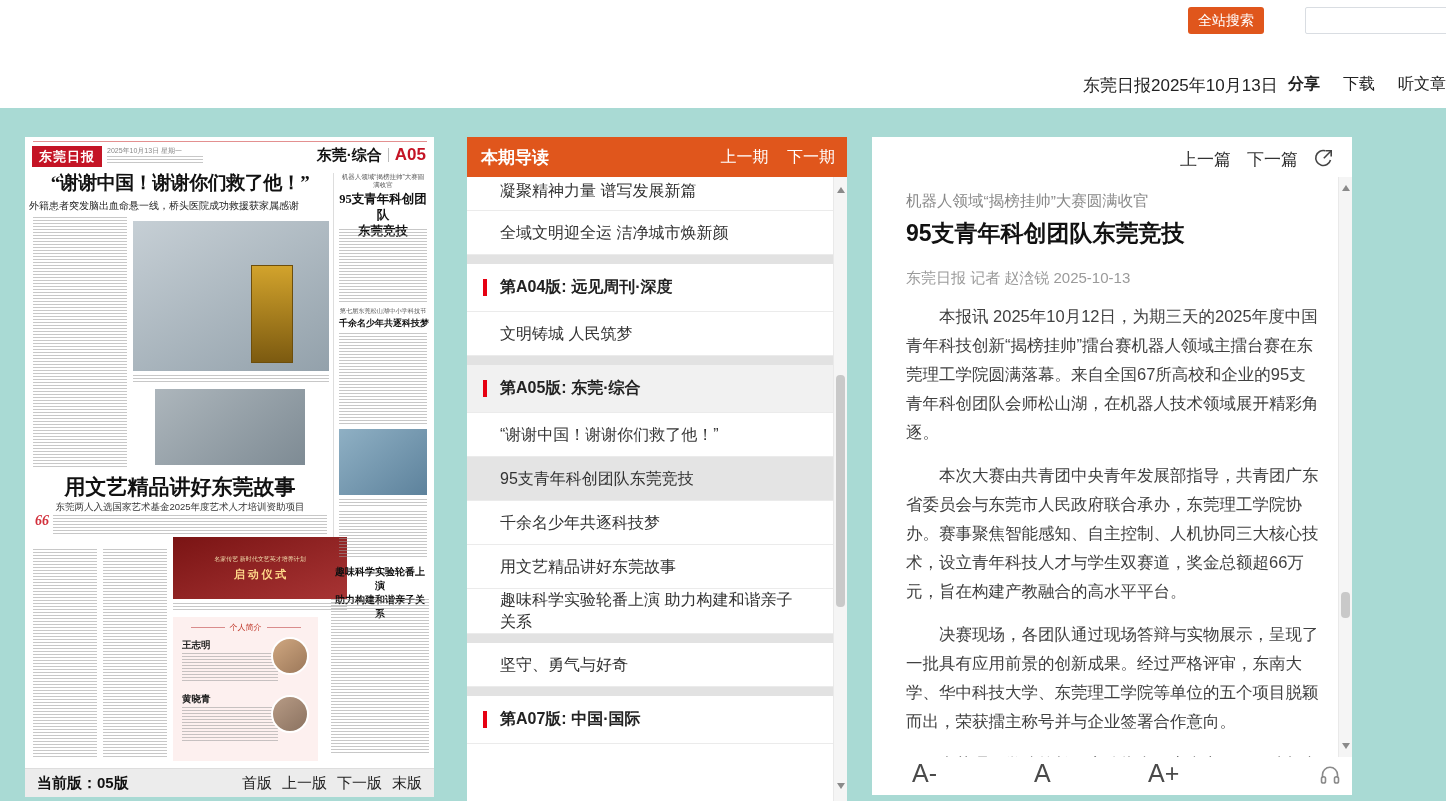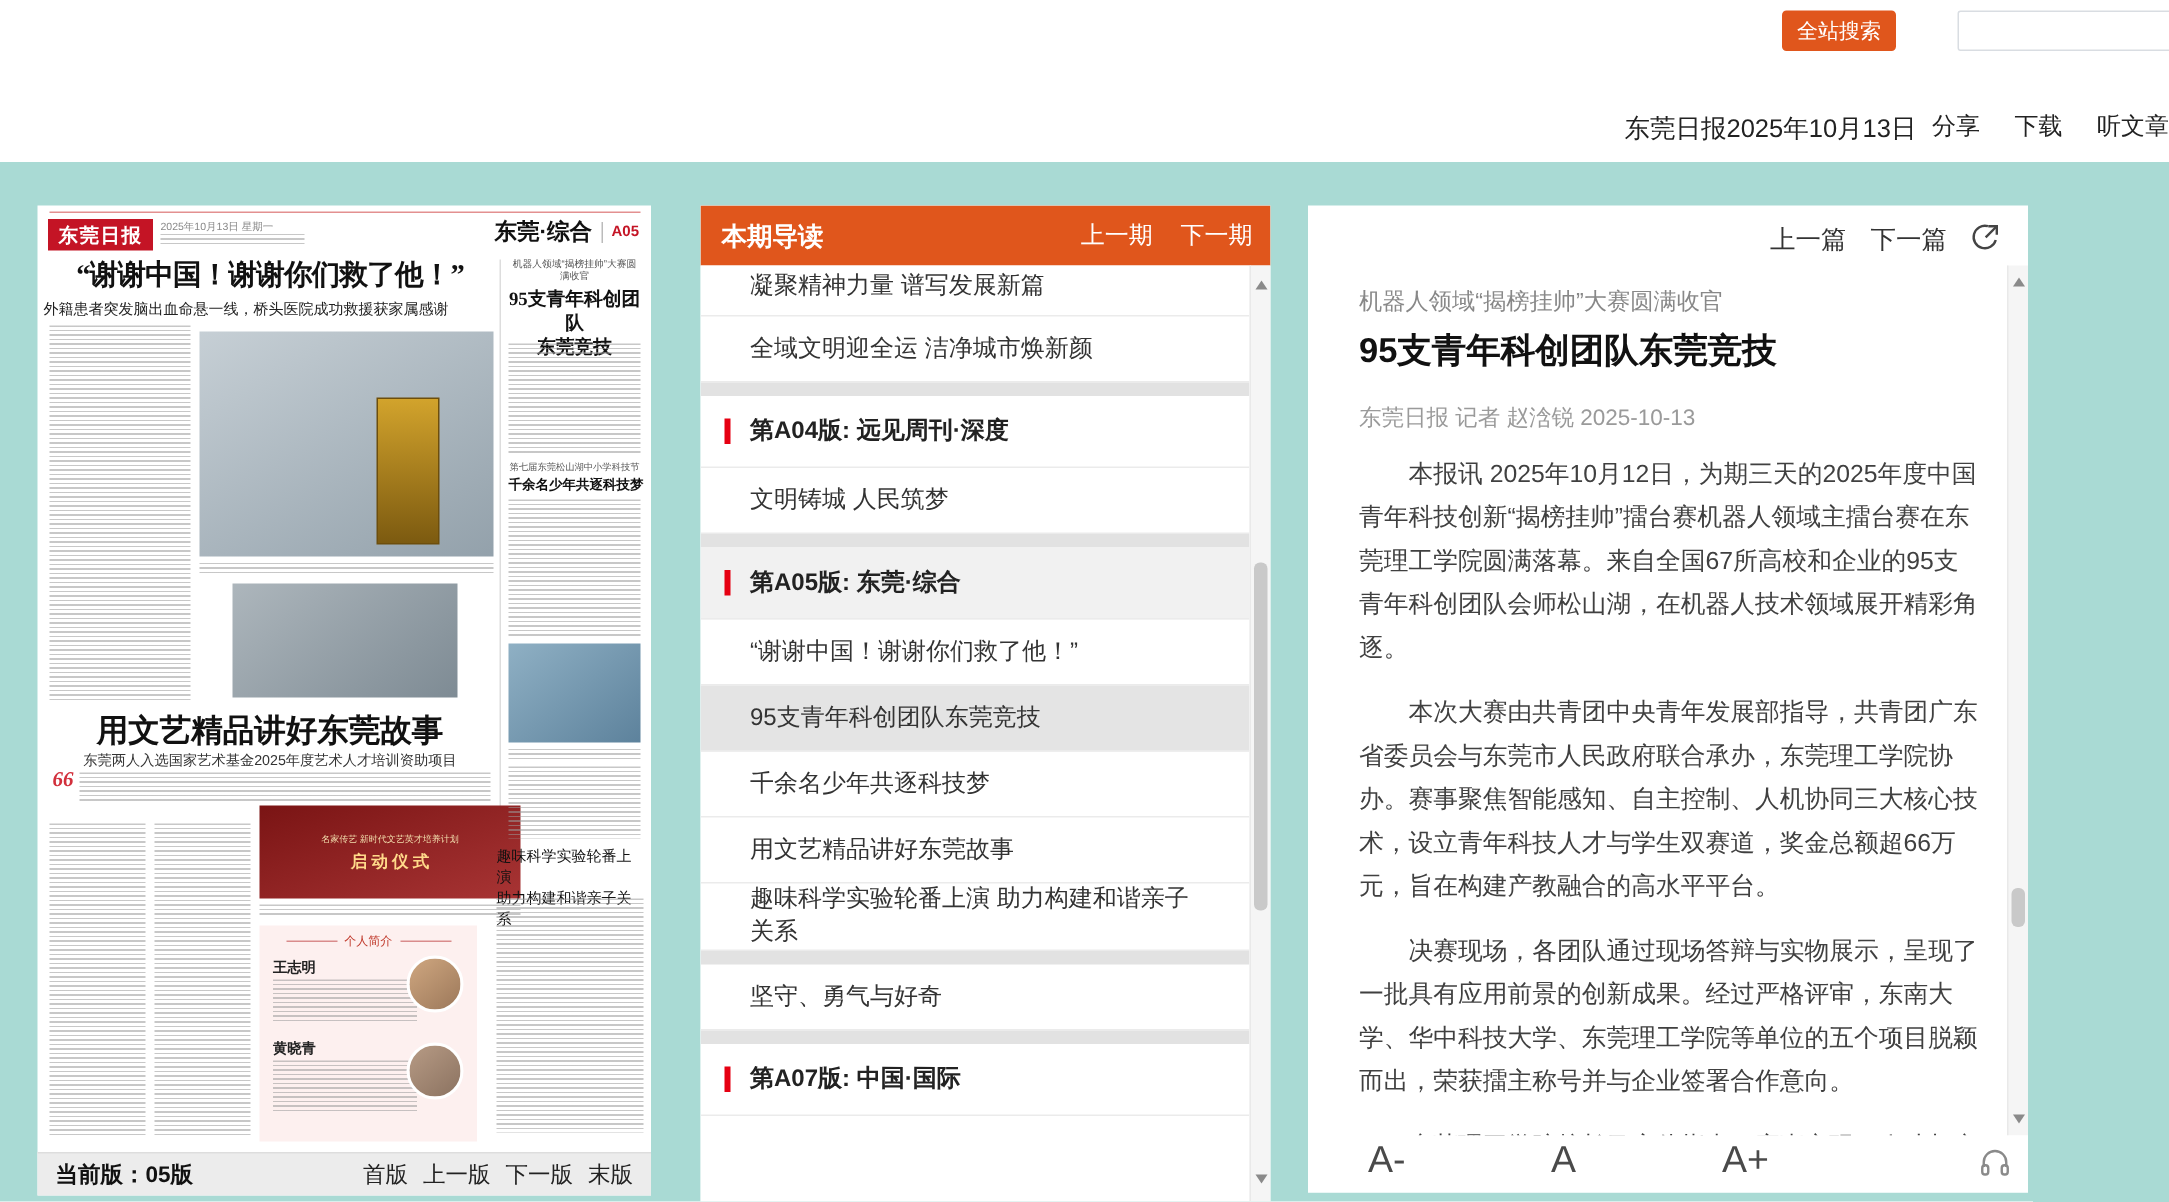--- a/index.html
+++ b/index.html
@@ -76,38 +76,38 @@
   <button class="search-btn">全站搜索</button>
   <div class="search-box">
     <svg width="18" height="18" viewBox="0 0 18 18" fill="none" stroke="#c4cad2" stroke-width="1.5">
       <circle cx="8" cy="8" r="5.2"></circle>
         <line x1="12" y1="12" x2="16" y2="16"></line>
     </svg>
     <input style="">
   </div>
   <div class="mastrow">
     <span style="left:1083px;font-size:17px;">东莞日报2025年10月13日</span>
-    <a style="left:1288px;">分享</a>
+    <a style="left:1288px;font-weight:bold;">分享</a>
     <a style="left:1343px;">下载</a>
     <a style="left:1398px;font-family:Liberation Serif, serif;">听文章</a>
   </div>
 
   <div class="teal-bg"></div>
 
   <section class="paper-panel">
     <div class="paper-body">
       <div class="abs" style="left:8px;top:4px;width:394px;height:1px;background:#e39090;"></div>
 
       <div class="abs serif" style="left:7px;top:9px;width:70px;height:21px;background:#c41425;color:#fff;font-size:13px;font-weight:bold;text-align:center;line-height:21px;letter-spacing:1px;">东莞日报</div>
       <div class="abs" style="left:82px;top:9px;font-size:7px;color:#888;white-space:nowrap;">2025年10月13日 星期一</div>
       <div class="ft" style="left:82px;top:19px;width:96px;height:8px;"></div>
       <div class="abs" style="right:8px;top:8px;display:flex;align-items:center;">
         <span style="font-size:15px;font-weight:bold;color:#111;">东莞·综合</span>
         <span style="width:1px;height:14px;background:#bbb;margin:0 6px;"></span>
-        <span style="font-size:10px;font-weight:bold;color:#c41425;">A05</span>
+        <span style="font-size:17px;font-weight:bold;color:#c41425;">A05</span>
       </div>
 
       <div class="abs serif" style="left:2px;top:33px;width:306px;font-size:19px;font-weight:bold;color:#111;text-align:center;white-space:nowrap;letter-spacing:-0.5px;">“谢谢中国！谢谢你们救了他！”</div>
       <div class="abs" style="left:4px;top:62px;width:302px;font-size:10px;color:#222;text-align:left;white-space:nowrap;">外籍患者突发脑出血命悬一线，桥头医院成功救援获家属感谢</div>
       <div class="abs" style="left:308px;top:36px;width:1px;height:404px;background:#ddd;"></div>
 
       <div class="ft" style="left:8px;top:80px;width:94px;height:250px;"></div>
       <div class="abs" style="left:108px;top:84px;width:196px;height:150px;background:linear-gradient(150deg,#c6cfd5,#93a1ab);">
         <div class="abs" style="left:118px;top:44px;width:42px;height:98px;background:linear-gradient(#d2a32c,#7c5a10);border:1px solid #6d4e0c;"></div>
       </div>
@@ -145,21 +145,21 @@
         <div>95支青年科创团队</div>
         <div>东莞竞技</div>
       </div>
       <div class="ft" style="left:314px;top:92px;width:88px;height:74px;"></div>
       <div class="abs" style="left:314px;top:170px;width:88px;font-size:6.2px;color:#555;text-align:center;white-space:nowrap;">第七届东莞松山湖中小学科技节</div>
       <div class="abs serif" style="left:314px;top:180px;width:88px;font-size:9px;font-weight:bold;color:#111;text-align:center;white-space:nowrap;">千余名少年共逐科技梦</div>
       <div class="ft" style="left:314px;top:196px;width:88px;height:92px;"></div>
       <div class="abs" style="left:314px;top:292px;width:88px;height:66px;background:linear-gradient(140deg,#8fb0c4,#5d829c);"></div>
       <div class="ft" style="left:314px;top:362px;width:88px;height:7px;"></div>
       <div class="ft" style="left:314px;top:374px;width:88px;height:48px;"></div>
-      <div class="abs serif" style="left:306px;top:428px;width:98px;font-size:10px;font-weight:normal;color:#111;text-align:left;line-height:14px;">
+      <div class="abs serif" style="left:306px;top:428px;width:98px;font-size:10px;font-weight:bold;color:#111;text-align:center;line-height:14px;">
         <div>趣味科学实验轮番上演</div>
         <div>助力构建和谐亲子关系</div>
       </div>
       <div class="ft" style="left:306px;top:462px;width:98px;height:156px;"></div>
     </div>
 
     <div class="paper-footer">
       <span class="cur">当前版：05版</span>
       <nav><a>首版</a><a>上一版</a><a>下一版</a><a>末版</a></nav>
     </div>

